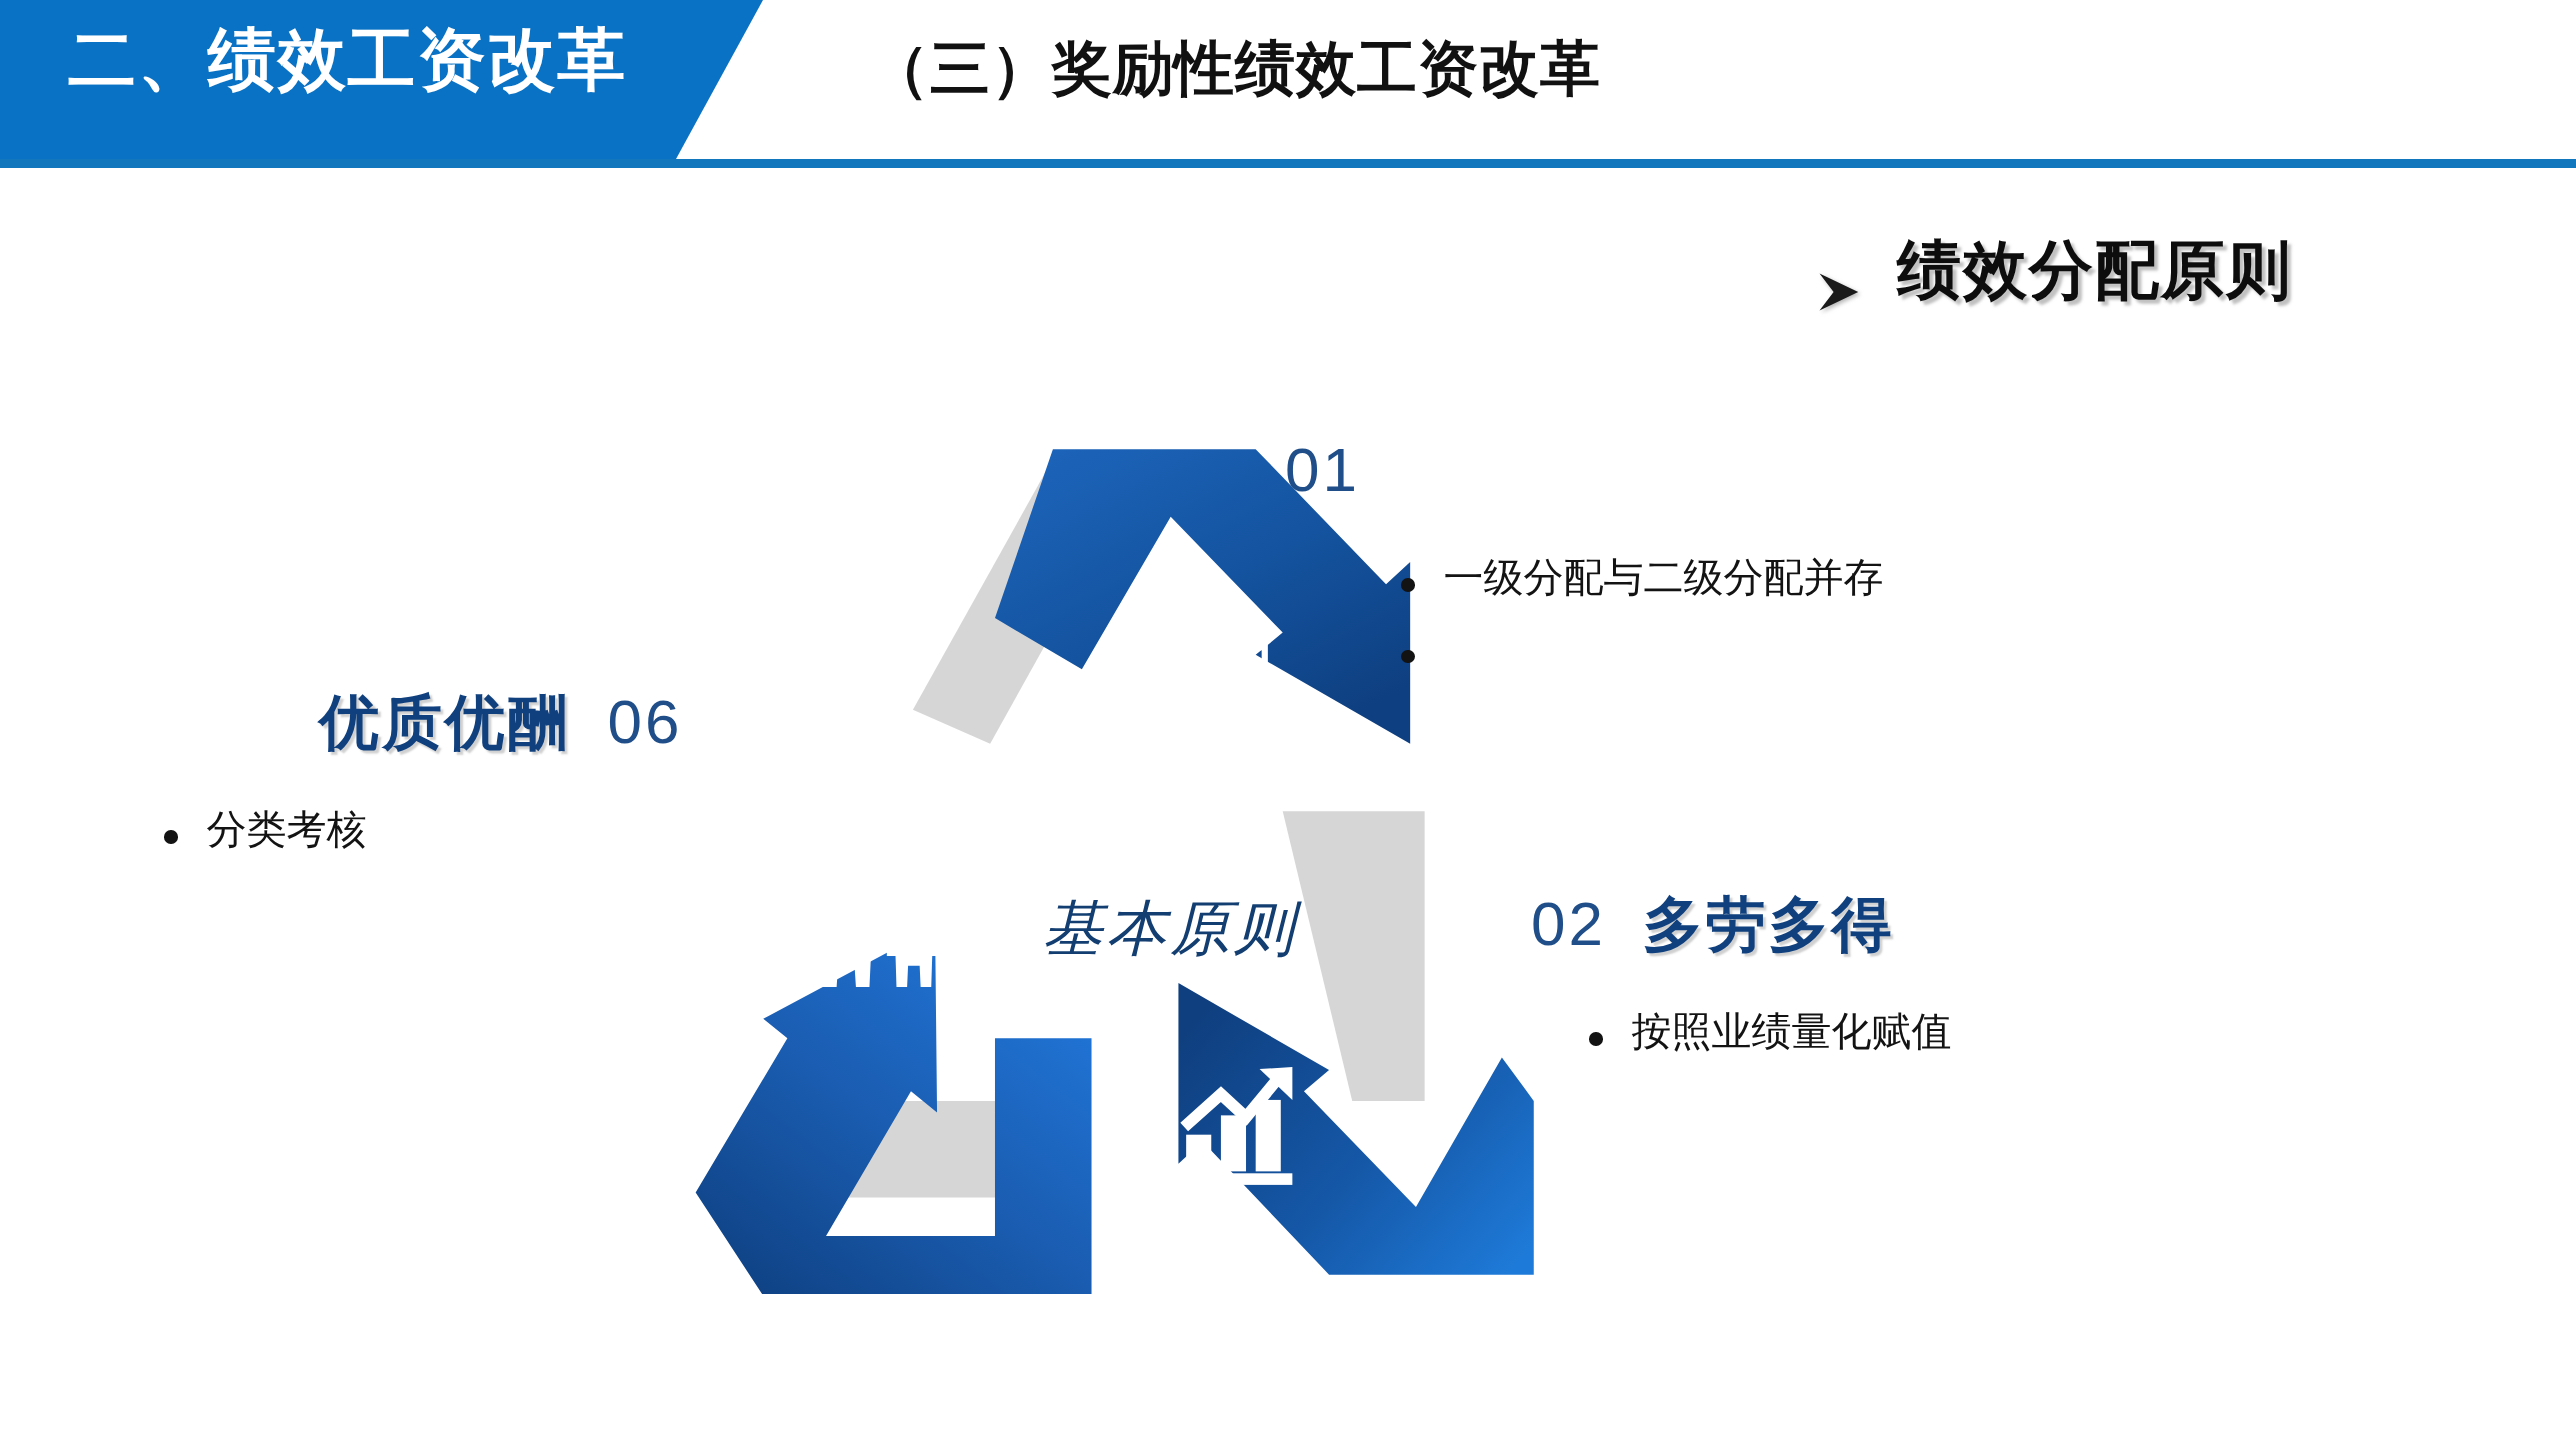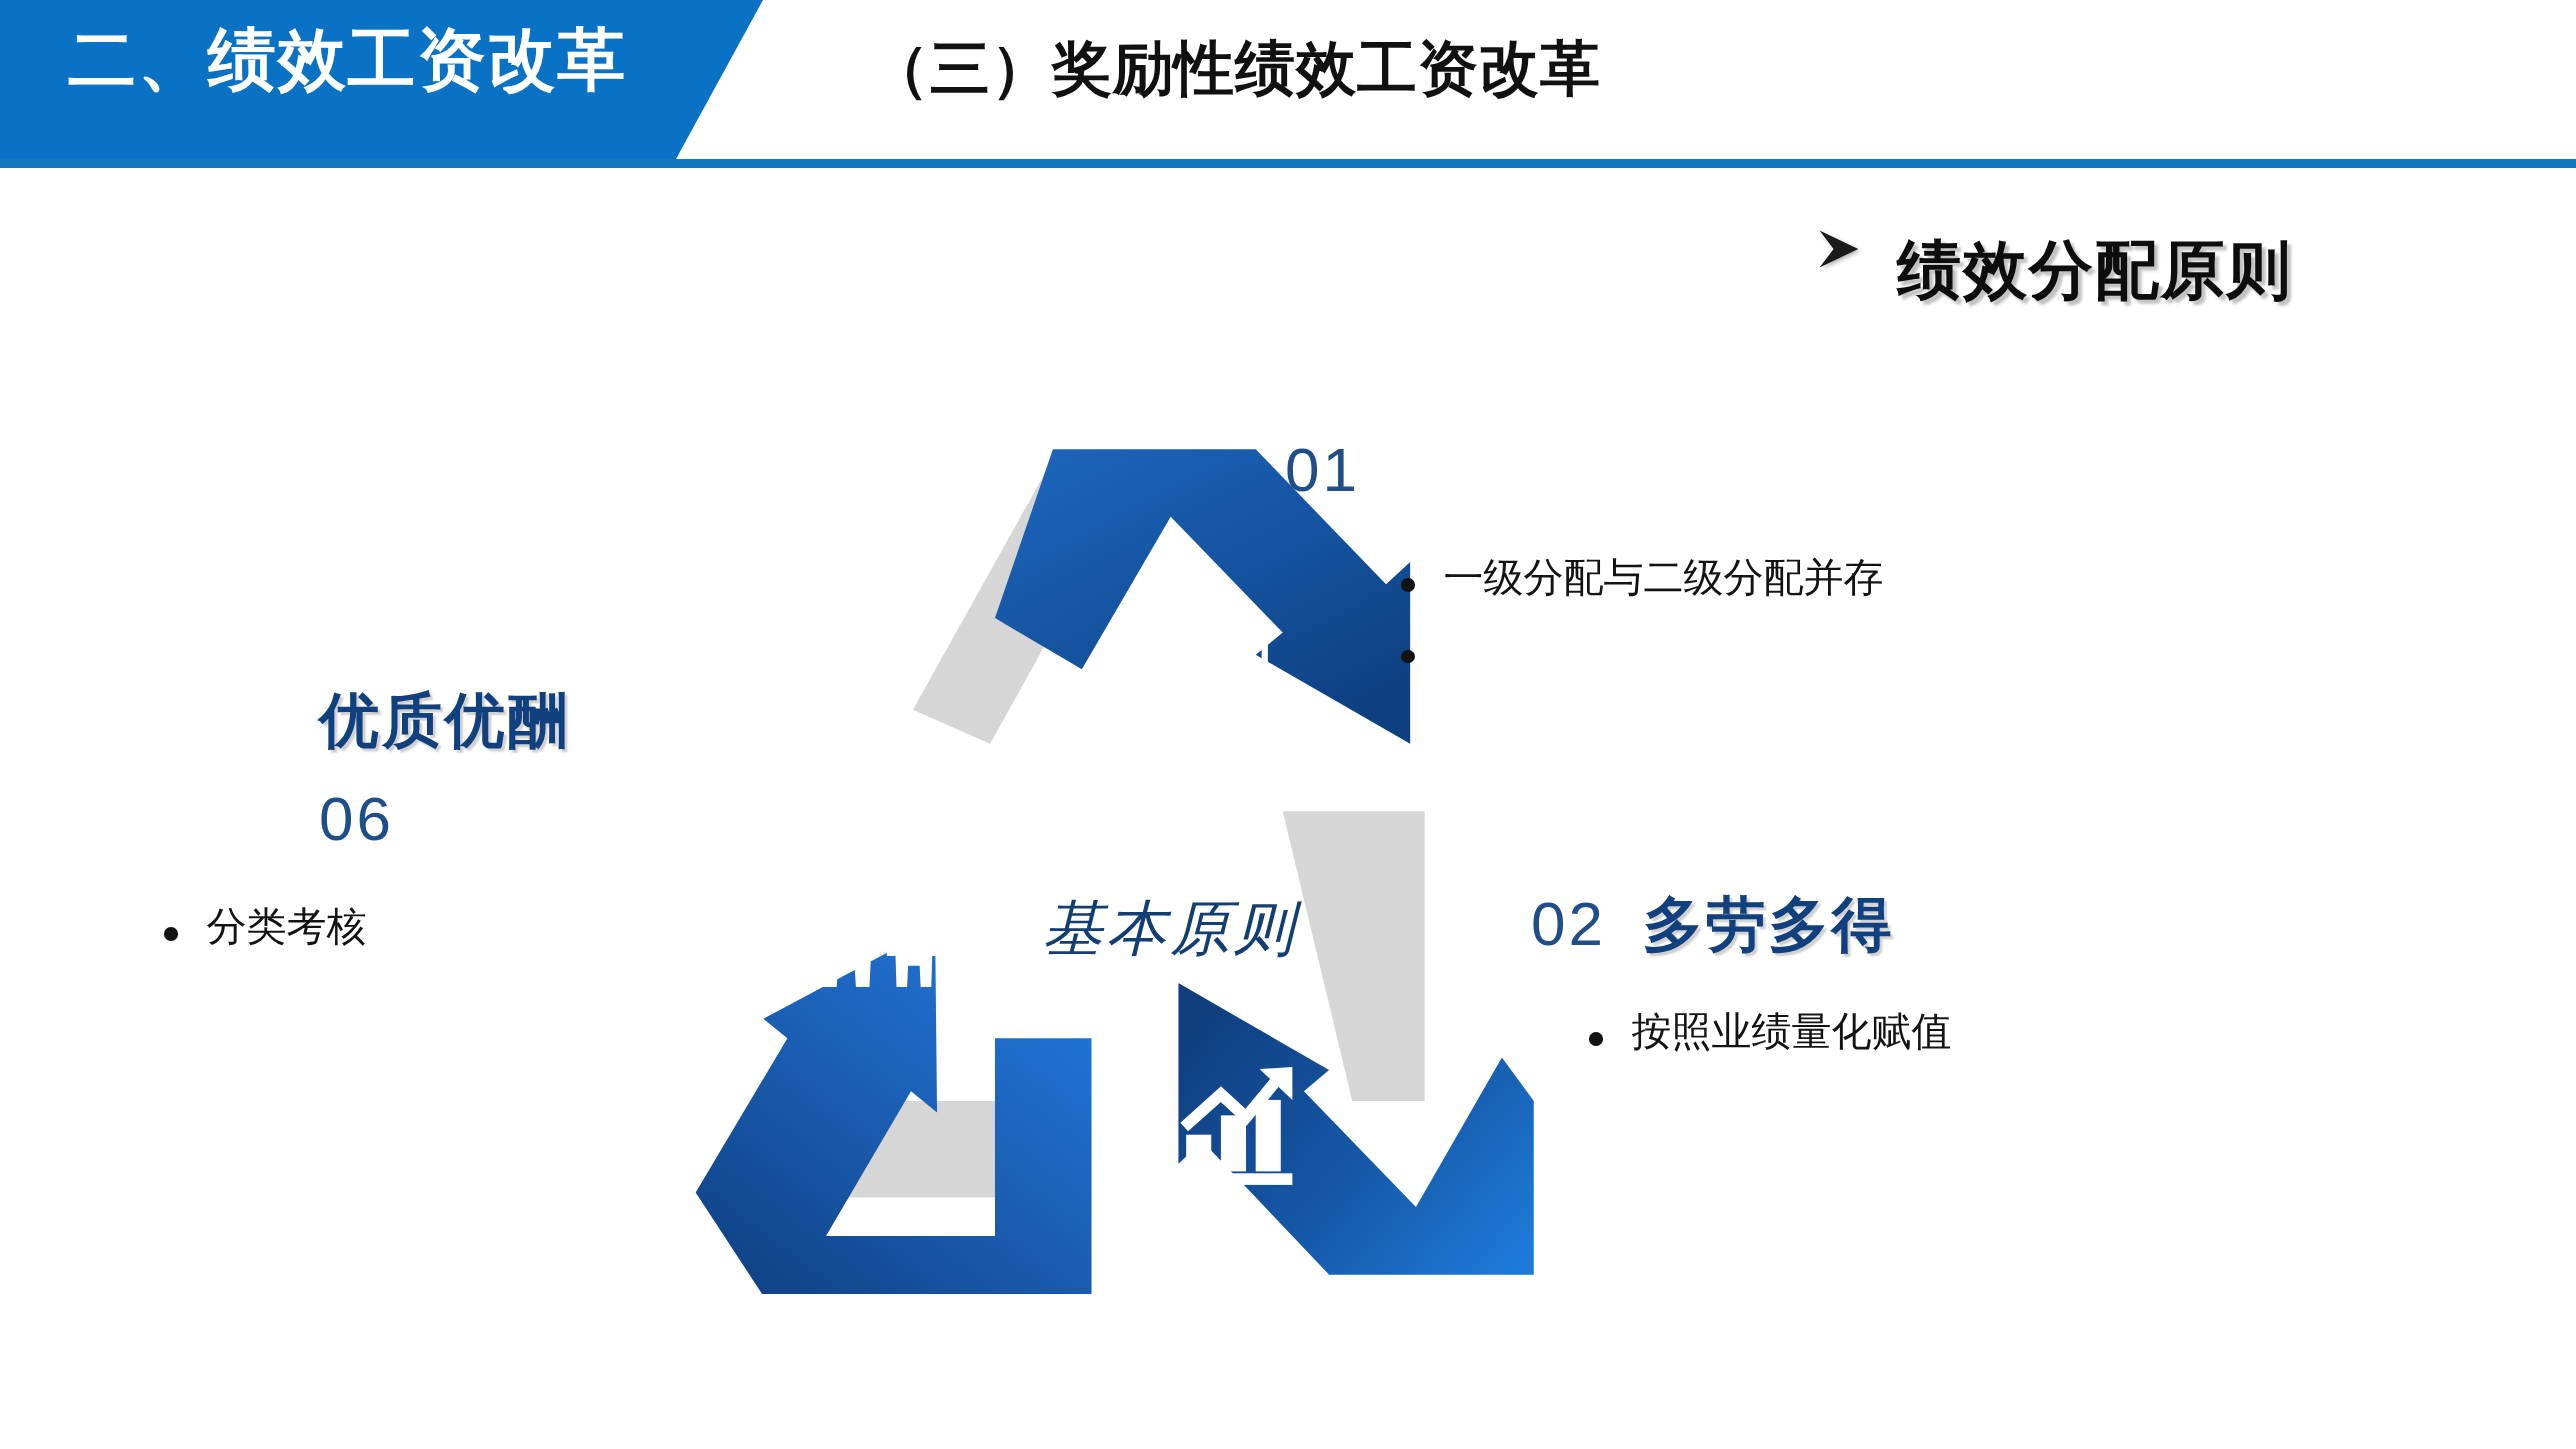--- a/index.html
+++ b/index.html
@@ -67,21 +67,21 @@
     height: 8.7px;
     background: #1277bd;
   }
 
   
   #principle-heading {
     position: absolute;
     left: 1816px;
     top: 227px;
     display: flex;
-    align-items: flex-start;
+    align-items: flex-end;
     gap: 37px;
     white-space: nowrap;
   }
   #principle-arrow-icon {
     display: block;
     width: 44px;
     height: 44px;
     color: #1a1a1a;
     filter: drop-shadow(2.9px 2.9px 1.9px rgba(120,120,120,0.55));
   }
@@ -164,21 +164,21 @@
   
   #step-01 { position: absolute; left: 1285px; top: 439px; }
   #step-01 .bullet-list { margin-top: 46px; margin-left: 116px; }
 
   
   #step-02 { position: absolute; left: 1531px; top: 893px; }
   #step-02 .bullet-list { margin-top: 46px; margin-left: 58px; }
 
   
   #step-03 { position: absolute; left: 319px; top: 691px; }
-  #step-03 .step-head { justify-content: center; flex-direction: column; }
+  #step-03 .step-head { justify-content: center; }
   #step-03 .bullet-list { margin-top: 46px; margin-left: -155px; }
 </style>
 </head>
 <body>
 
 <div id="slide-header">
   <div id="header-banner"></div>
   <div id="header-title">（三）奖励性绩效工资改革</div>
   <div id="header-banner-label">二、绩效工资改革</div>
   <div id="header-rule-left"></div>

